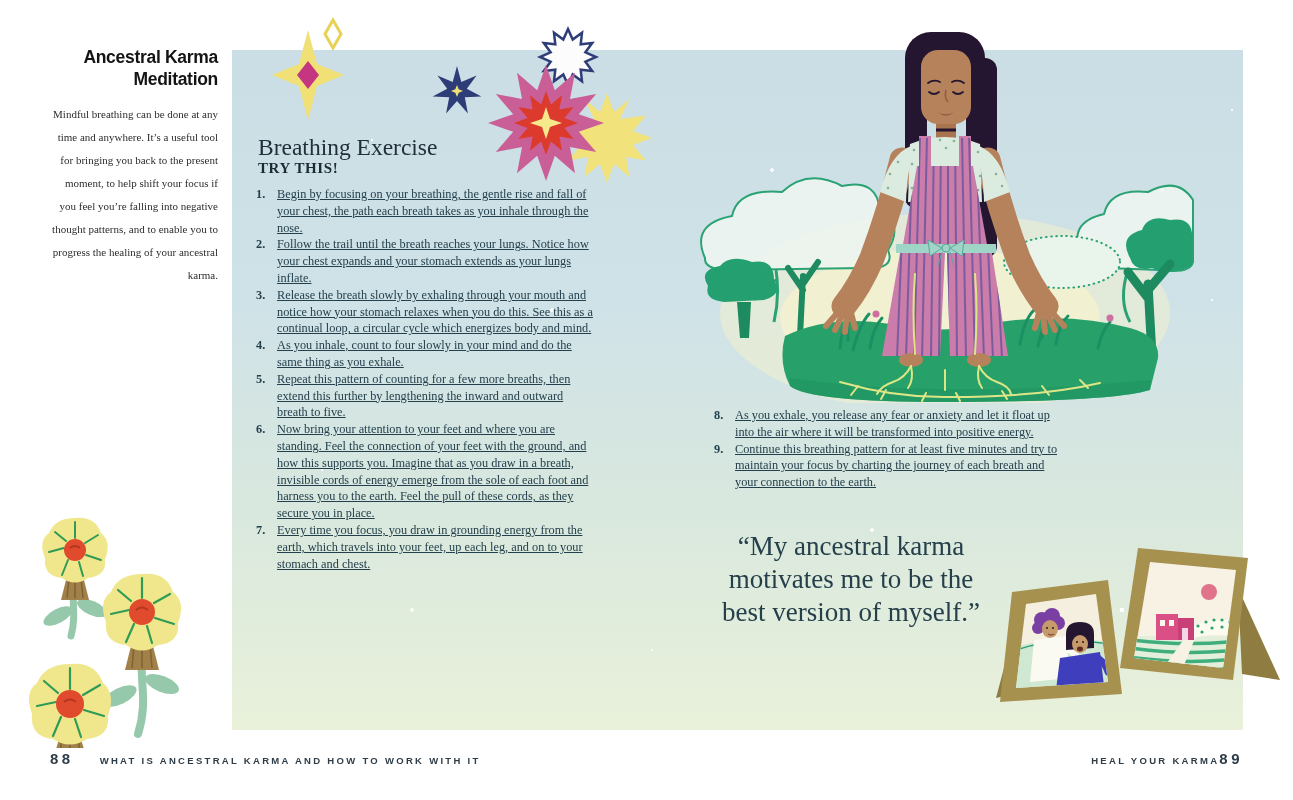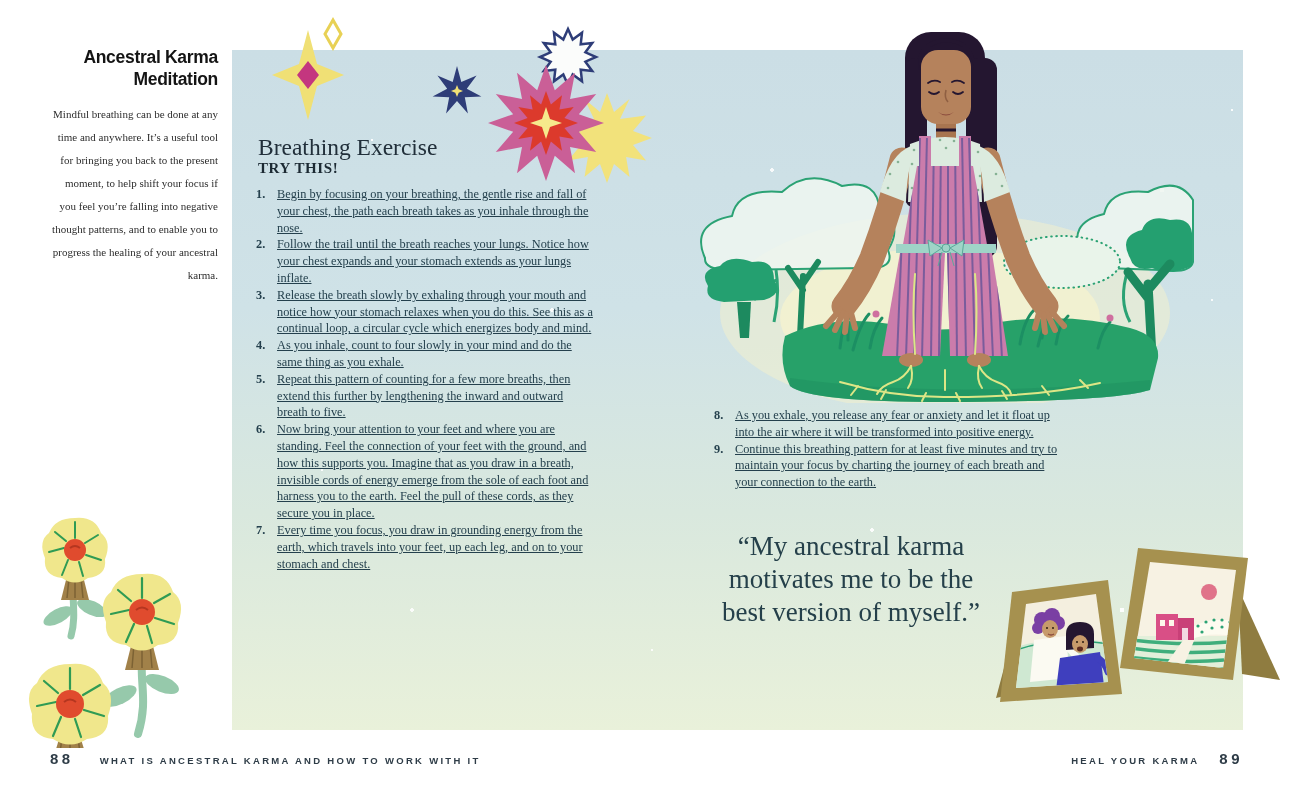--- a/index.html
+++ b/index.html
@@ -49,21 +49,21 @@
   .step .txt{flex:1;text-decoration:underline;}
 
   
   #quote{left:686px;top:530px;width:330px;text-align:center;
          font-size:27px;line-height:33px;color:#25404a;}
 
   
   .footer{font-family:"Liberation Sans",sans-serif;font-weight:700;color:#2e3c47;top:750px;
           display:flex;align-items:baseline;}
   #footer-left{left:50px;gap:26px;}
-  #footer-right{right:50px;gap:20px;}
+  #footer-right{right:50px;}
   .pagenum{font-size:15px;letter-spacing:3.5px;text-align:center;}
   .running{font-size:9.5px;letter-spacing:2.3px;}
 </style>
 </head>
 <body>
 
 <div class="abs" id="spread-bg"></div>
 
 <div class="abs" id="margin-col">
   <div class="margin-title">Ancestral Karma Meditation</div>

